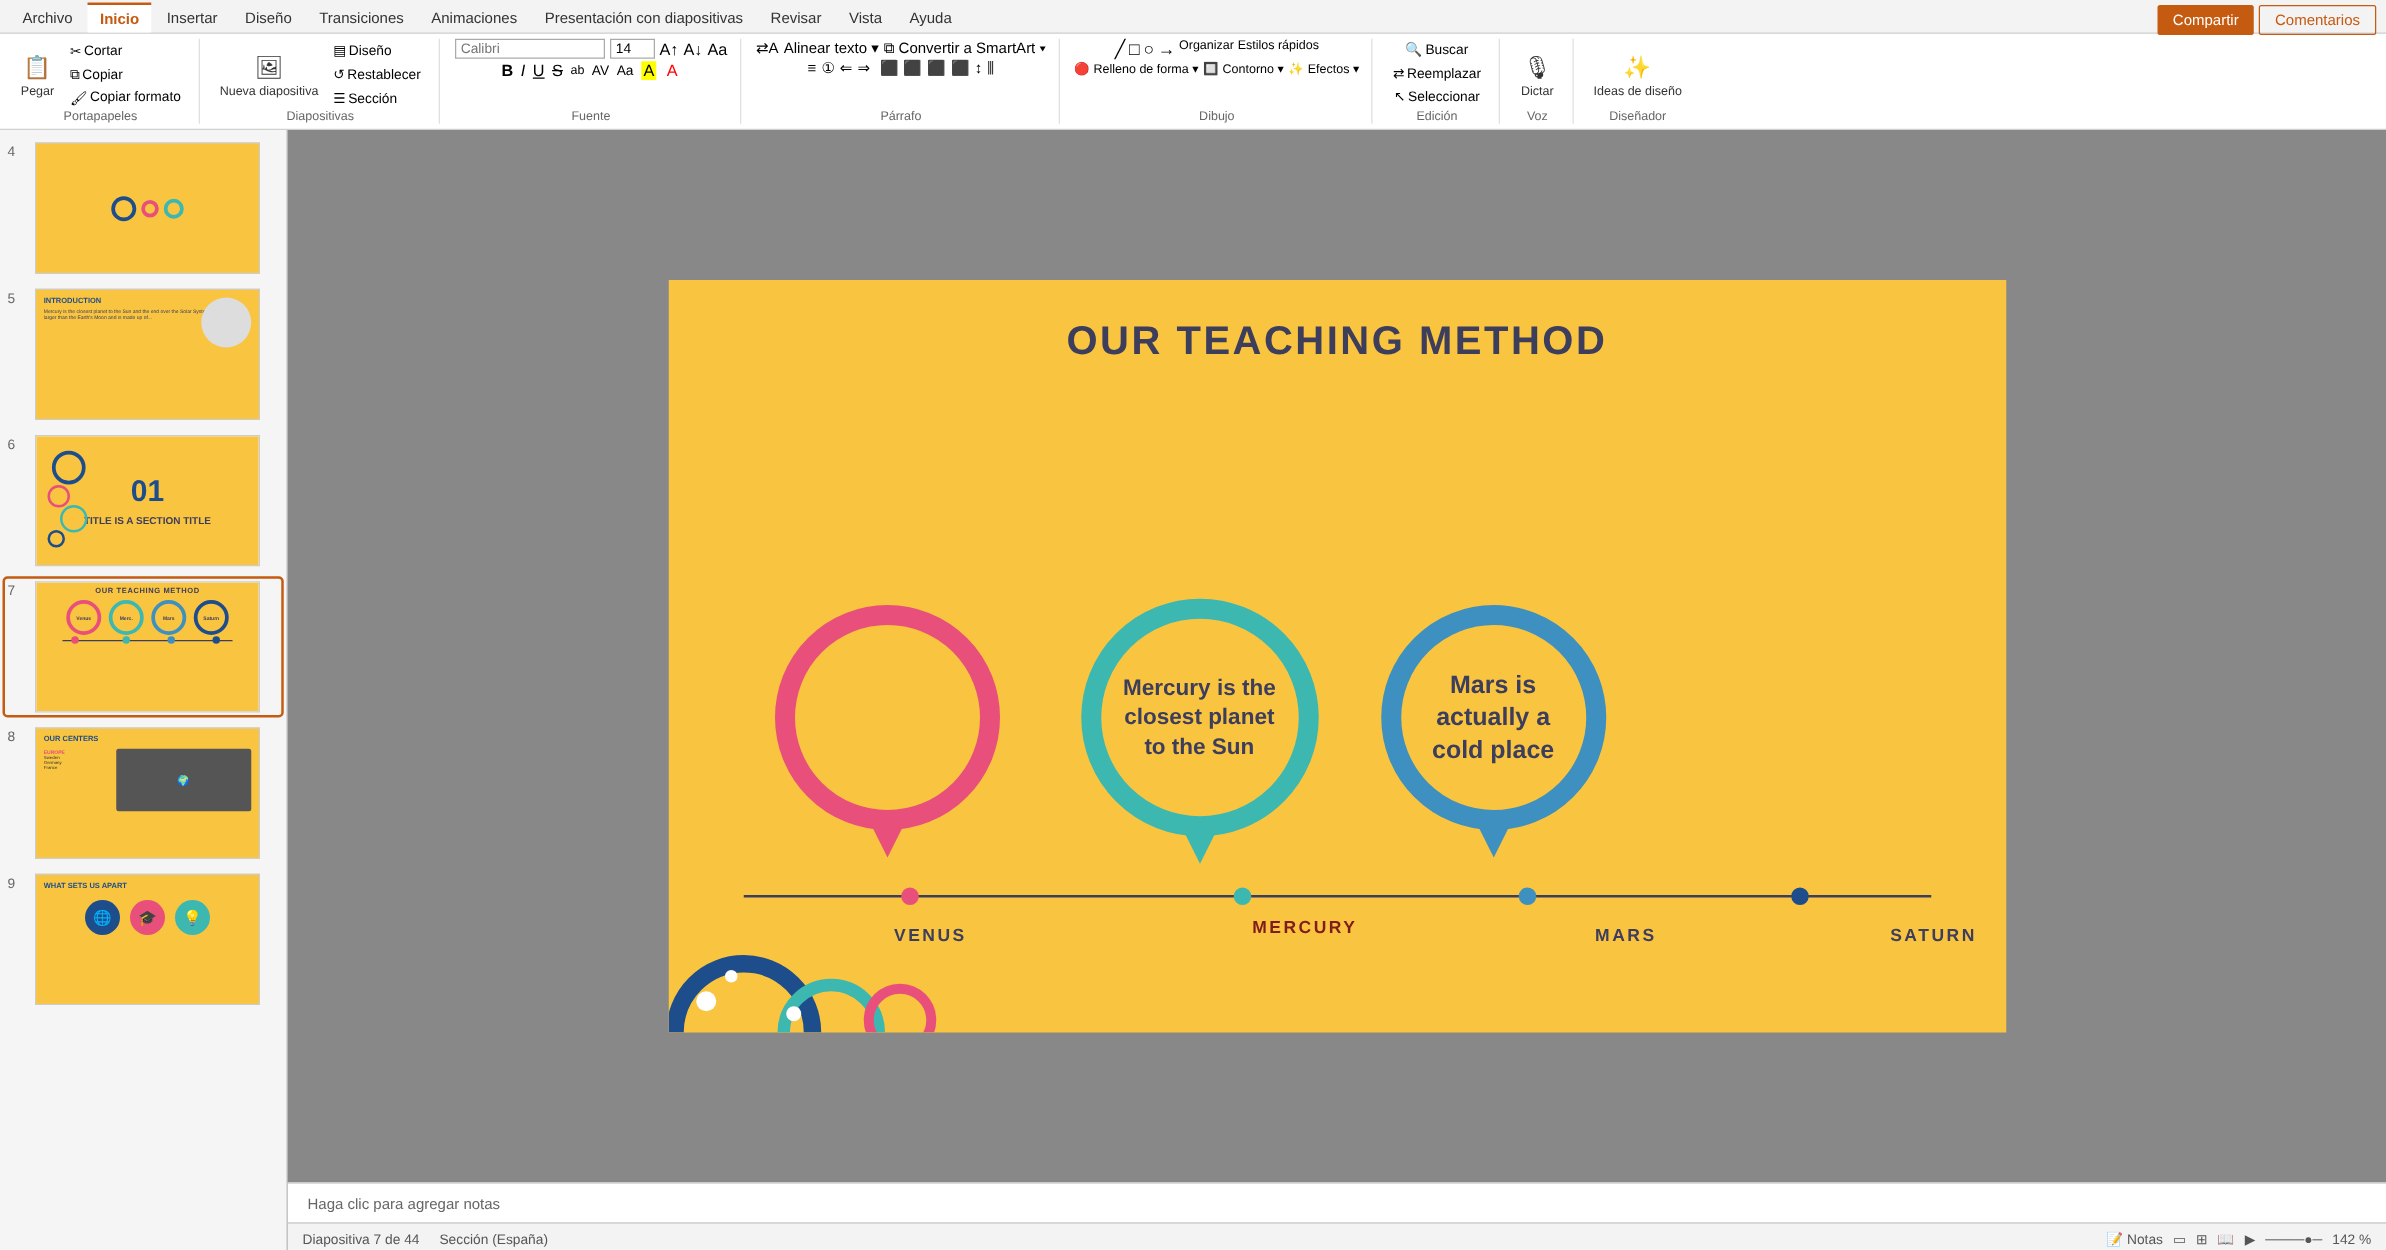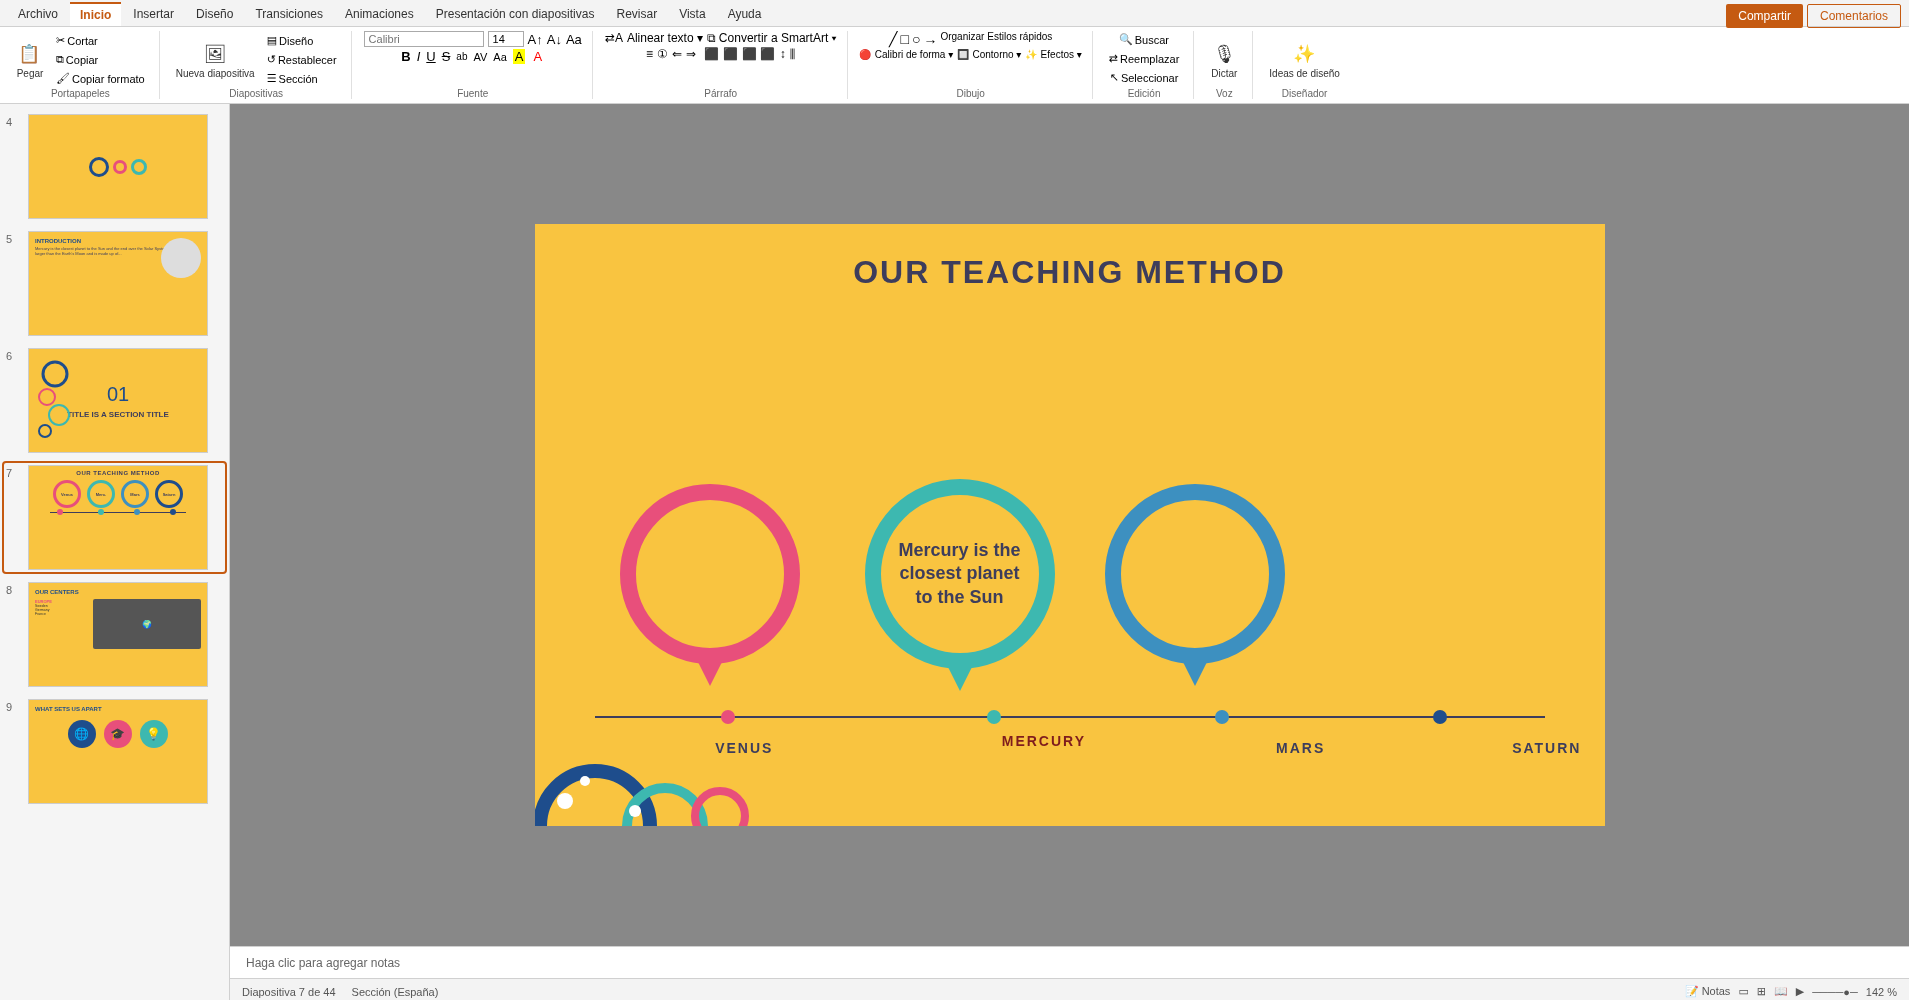--- a/index.html
+++ b/index.html
@@ -326,21 +326,21 @@
     
     .mini-slide { width: 100%; height: 100%; position: relative; }
 
     
     .thumb6-inner {
       background: #f9c440;
       width: 100%; height: 100%;
       display: flex; flex-direction: column; align-items: center; justify-content: center;
       gap: 4px;
     }
-    .thumb6-num { font-size: 20px; font-weight: 400; color: #1e4d8c; }
+    .thumb6-num { font-size: 24px; font-weight: 700; color: #1e4d8c; }
     .thumb6-text { font-size: 8px; font-weight: 700; color: #3d3d5c; text-align: center; }
 
     
     .thumb7-inner {
       background: #f9c440;
       width: 100%; height: 100%;
       display: flex; flex-direction: column; align-items: center;
       padding: 4px;
     }
     .thumb7-title { font-size: 6px; font-weight: 700; color: #3d3d5c; margin-bottom: 4px; letter-spacing: 0.5px; }
@@ -477,21 +477,21 @@
       <div class="ribbon-group-content" style="flex-direction:column;gap:2px;">
         <div style="display:flex;gap:3px;flex-wrap:wrap;max-width:180px;">
           <span style="cursor:pointer;font-size:14px;">╱</span>
           <span style="cursor:pointer;font-size:14px;">□</span>
           <span style="cursor:pointer;font-size:14px;">○</span>
           <span style="cursor:pointer;font-size:14px;">→</span>
           <span style="cursor:pointer;font-size:10px;text-align:right;">Organizar</span>
           <span style="cursor:pointer;font-size:10px;">Estilos rápidos</span>
         </div>
         <div style="display:flex;gap:4px;font-size:10px;">
-          <span style="cursor:pointer;">🔴 Calibri de forma ▾</span>
+          <span style="cursor:pointer;">🔴 Relleno de forma ▾</span>
           <span style="cursor:pointer;">🔲 Contorno ▾</span>
           <span style="cursor:pointer;">✨ Efectos ▾</span>
         </div>
       </div>
       <div class="ribbon-group-label">Dibujo</div>
     </div>
 
     <div class="ribbon-group">
       <div class="ribbon-group-content" style="flex-direction:column;gap:2px;">
         <div class="rb-btn-small">
@@ -647,20 +647,21 @@
         <div class="planet-circle circle-venus" style="position:absolute;">
           <div class="circle-pointer ptr-venus"></div>
         </div>
 
         <div class="planet-circle circle-mercury" style="position:absolute;">
           <div class="circle-inner-text">Mercury is the closest planet to the Sun</div>
           <div class="circle-pointer ptr-mercury"></div>
         </div>
 
         <div class="planet-circle circle-mars" style="position:absolute;">
+          <div class="circle-inner-text">Mars is actually a cold place</div>
           <div class="circle-pointer ptr-mars"></div>
         </div>
 
 
         <div style="position:absolute;top:492px;left:60px;right:60px;height:2px;background:#3d3d5c;">
 
           <div style="position:absolute;left:calc(14% - 7px);top:-6px;width:14px;height:14px;border-radius:50%;background:#e84f7b;"></div>
 
           <div style="position:absolute;left:calc(42% - 7px);top:-6px;width:14px;height:14px;border-radius:50%;background:#3db8b0;"></div>
 

